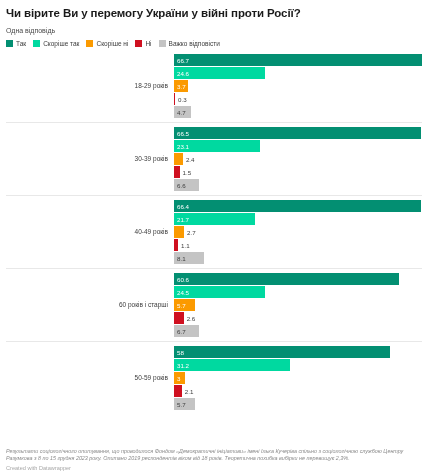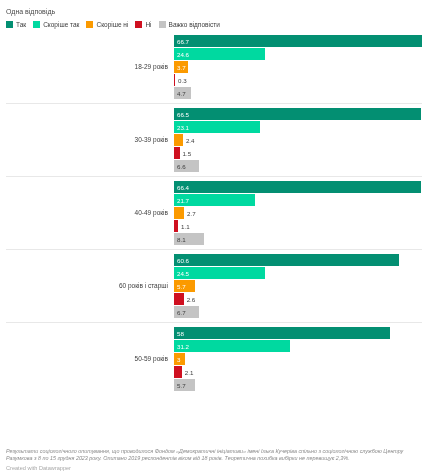--- a/index.html
+++ b/index.html
@@ -135,20 +135,21 @@
     color: #a8a8a8;
     line-height: 7px;
     margin: 0;
   }
 </style>
 </head>
 <body>
 
 <div class="page">
 
+  <h1 class="chart-title">Чи вірите Ви у перемогу України у війні проти Росії?</h1>
   <div class="chart-subtitle">Одна відповідь</div>
 
   <div class="legend" id="legend">
       <div class="legend-item">
         <span class="legend-swatch" style="background: rgb(3, 143, 114);"></span>
         <span class="legend-label">Так</span>
       </div>
       <div class="legend-item">
         <span class="legend-swatch" style="background: rgb(0, 217, 160);"></span>
         <span class="legend-label">Скоріше так</span>

